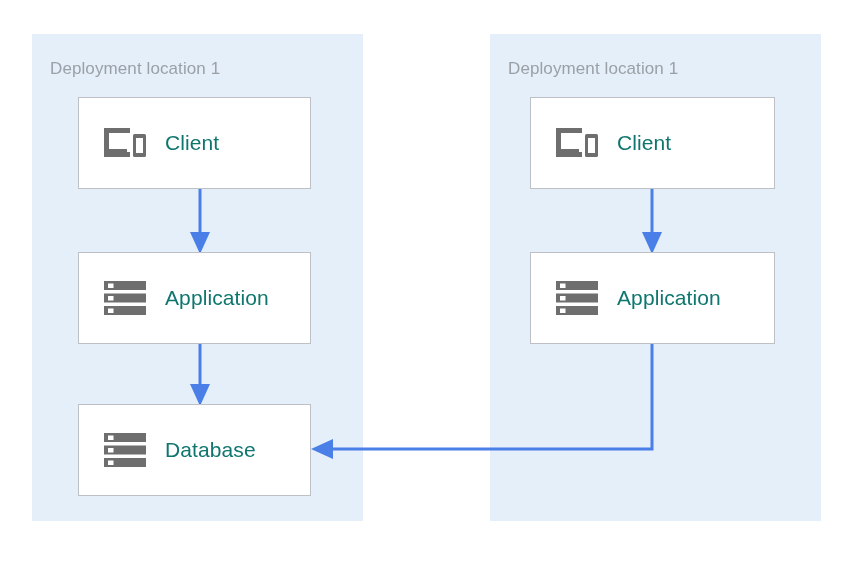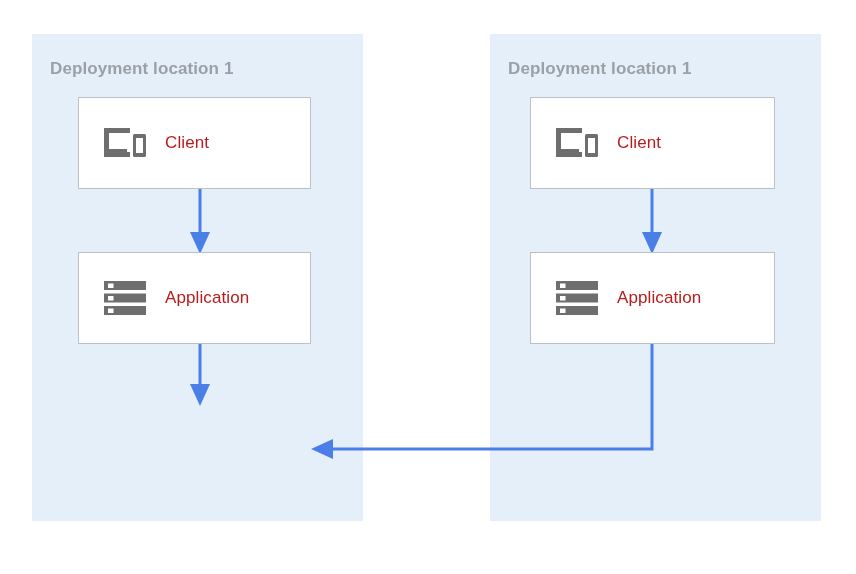--- a/index.html
+++ b/index.html
@@ -29,21 +29,20 @@
 
   .zone-label {
     position: absolute;
     top: 24px;
     left: 18px;
     font-size: 17px;
     line-height: 22px;
     color: #9aa0a6;
     letter-spacing: 0.1px;
     white-space: nowrap;
-    font-weight: bold;
   }
 
   
   .node {
     position: absolute;
     background: #ffffff;
     border: 1px solid #bdc1c6;
     box-sizing: border-box;
     display: flex;
     align-items: center;
@@ -53,23 +52,23 @@
     width: 52px;
     height: 44px;
     margin-left: 20px;
     margin-right: 14px;
     flex: 0 0 auto;
     display: flex;
     align-items: center;
     justify-content: center;
   }
   .node .node-label {
-    font-size: 17px;
+    font-size: 21px;
     line-height: 26px;
-    color: #b91c1c;
+    color: #0f766e;
     letter-spacing: 0.1px;
     white-space: nowrap;
   }
 
   #node-client-1 { left: 78px;  top: 97px;  width: 233px; height: 92px; }
   #node-app-1    { left: 78px;  top: 252px; width: 233px; height: 92px; }
   #node-db-1     { left: 78px;  top: 404px; width: 233px; height: 92px; }
   #node-client-2 { left: 530px; top: 97px;  width: 245px; height: 92px; }
   #node-app-2    { left: 530px; top: 252px; width: 245px; height: 92px; }
 
@@ -138,20 +137,33 @@
         <rect x="5" y="3.5" width="5.5" height="4.5" fill="#ffffff"></rect>
         <rect x="1" y="13.5" width="42" height="9" fill="#6e6e6e"></rect>
         <rect x="5" y="16" width="5.5" height="4.5" fill="#ffffff"></rect>
         <rect x="1" y="26" width="42" height="9" fill="#6e6e6e"></rect>
         <rect x="5" y="28.5" width="5.5" height="4.5" fill="#ffffff"></rect>
       </svg>
     </span>
     <span class="node-label">Application</span>
   </div>
 
+  <div class="node" id="node-db-1">
+    <span class="node-icon">
+      <svg width="44" height="36" viewBox="0 0 44 36" aria-hidden="true">
+        <rect x="1" y="1" width="42" height="9" fill="#6e6e6e"></rect>
+        <rect x="5" y="3.5" width="5.5" height="4.5" fill="#ffffff"></rect>
+        <rect x="1" y="13.5" width="42" height="9" fill="#6e6e6e"></rect>
+        <rect x="5" y="16" width="5.5" height="4.5" fill="#ffffff"></rect>
+        <rect x="1" y="26" width="42" height="9" fill="#6e6e6e"></rect>
+        <rect x="5" y="28.5" width="5.5" height="4.5" fill="#ffffff"></rect>
+      </svg>
+    </span>
+    <span class="node-label">Database</span>
+  </div>
 
   <div class="node" id="node-client-2">
     <span class="node-icon">
       <svg width="46" height="34" viewBox="0 0 46 34" aria-hidden="true">
         <path d="M2 2 h26 v5 H7 v16 h18 v5 H2 Z" fill="#6e6e6e"></path>
         <rect x="2" y="26" width="26" height="5" fill="#6e6e6e"></rect>
         <rect x="31" y="8" width="13" height="23" rx="1.5" fill="#6e6e6e"></rect>
         <rect x="34" y="12" width="7" height="15" fill="#ffffff"></rect>
       </svg>
     </span>

